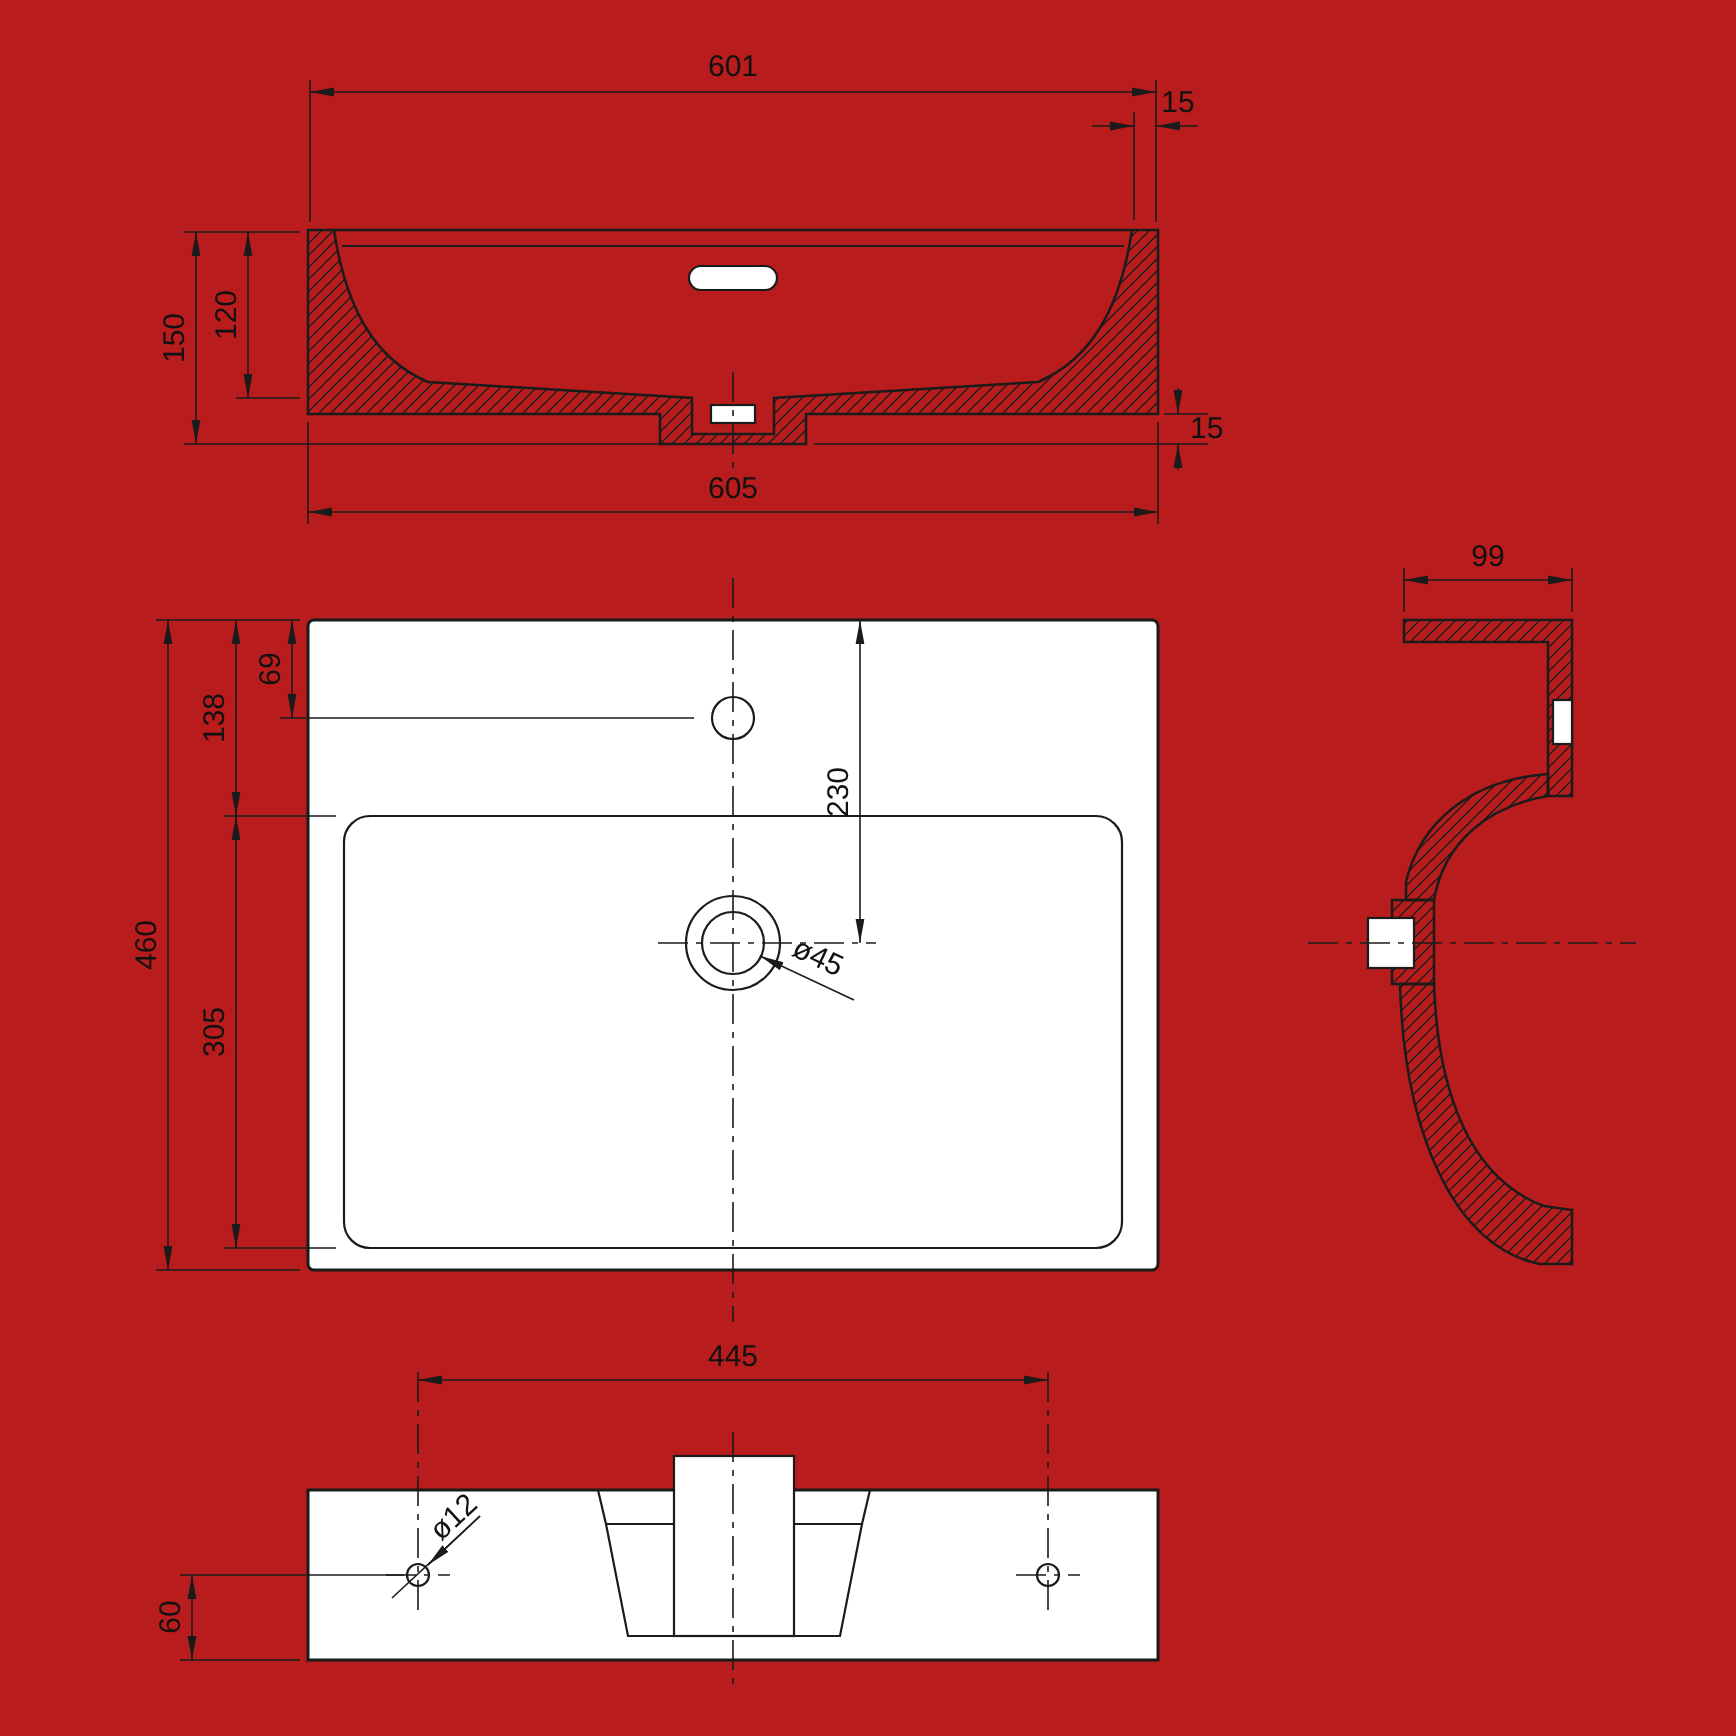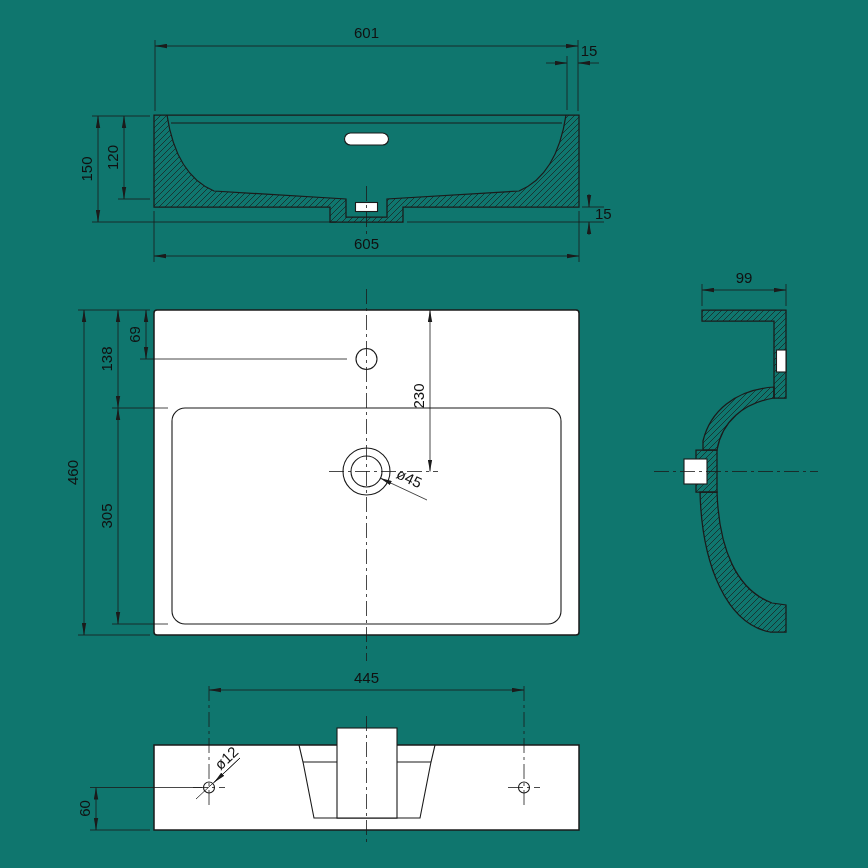--- a/index.html
+++ b/index.html
@@ -1,16 +1,16 @@
 <!DOCTYPE html>
 <html><head>
 <meta charset="utf-8">
 <style>
   html,body{margin:0;padding:0;background:#ffffff;}
-  .stage{width:868px;height:868px;background:#0f766e;position:relative;overflow:hidden;
+  .stage{width:868px;height:868px;background:#b91c1c;position:relative;overflow:hidden;
          font-family:"Liberation Sans",sans-serif;}
   svg{display:block;}
   .hatched{fill:url(#hatch);stroke:#1b1b1b;stroke-width:1.25;}
   .outline14{fill:#ffffff;stroke:#1b1b1b;stroke-width:1.5;}
   .part{fill:none;stroke:#1b1b1b;stroke-width:1.1;}
   .white-part{fill:#ffffff;stroke:#1b1b1b;stroke-width:1.1;}
   .dim{stroke:#1b1b1b;stroke-width:0.8;fill:none;}
   .cl{stroke:#1b1b1b;stroke-width:0.8;fill:none;stroke-dasharray:15 4 3 4;}
   .dimtxt{font-family:"Liberation Sans",sans-serif;font-size:15px;fill:#111;}
 </style>

